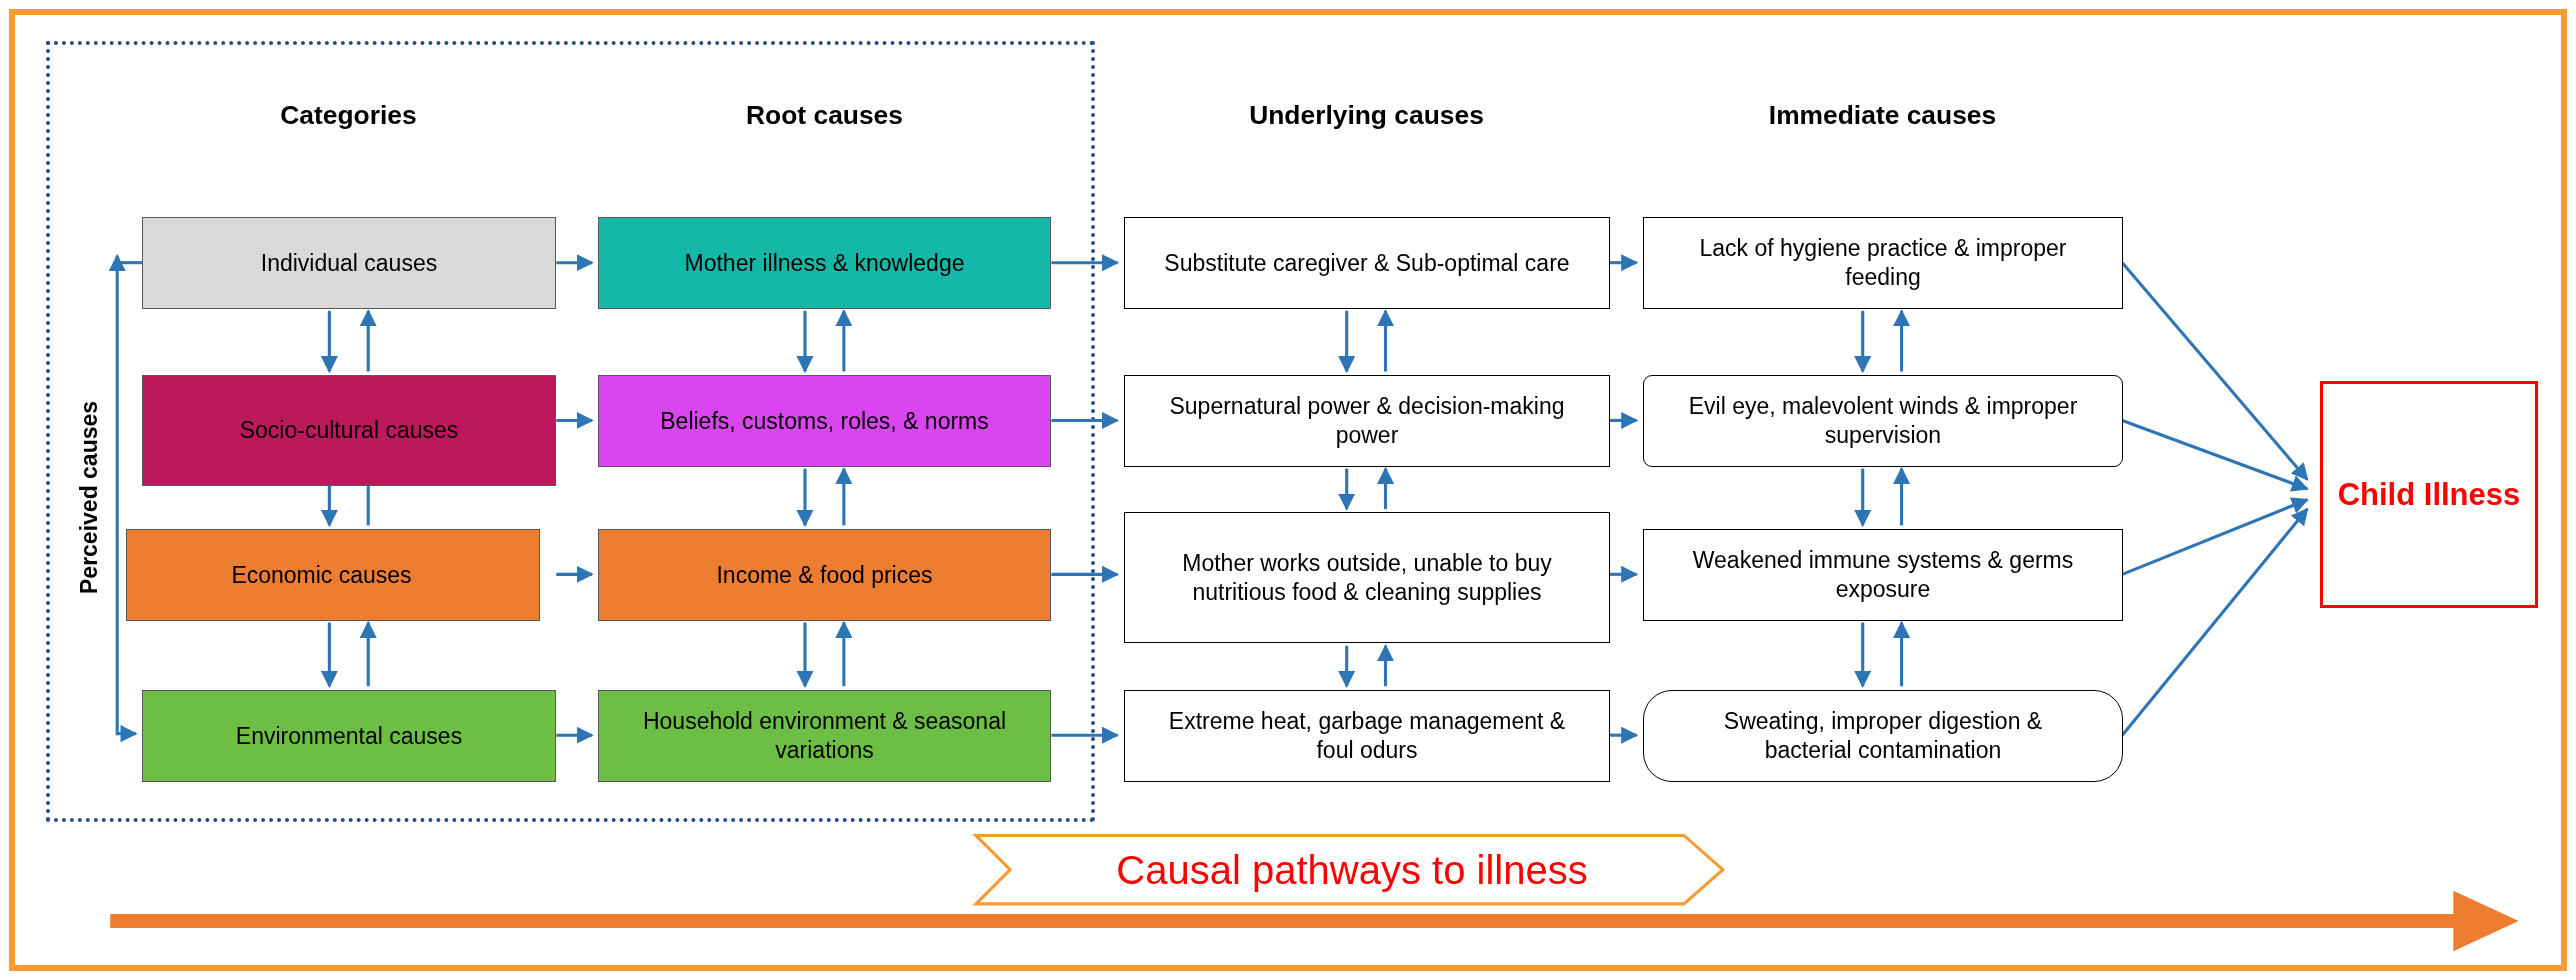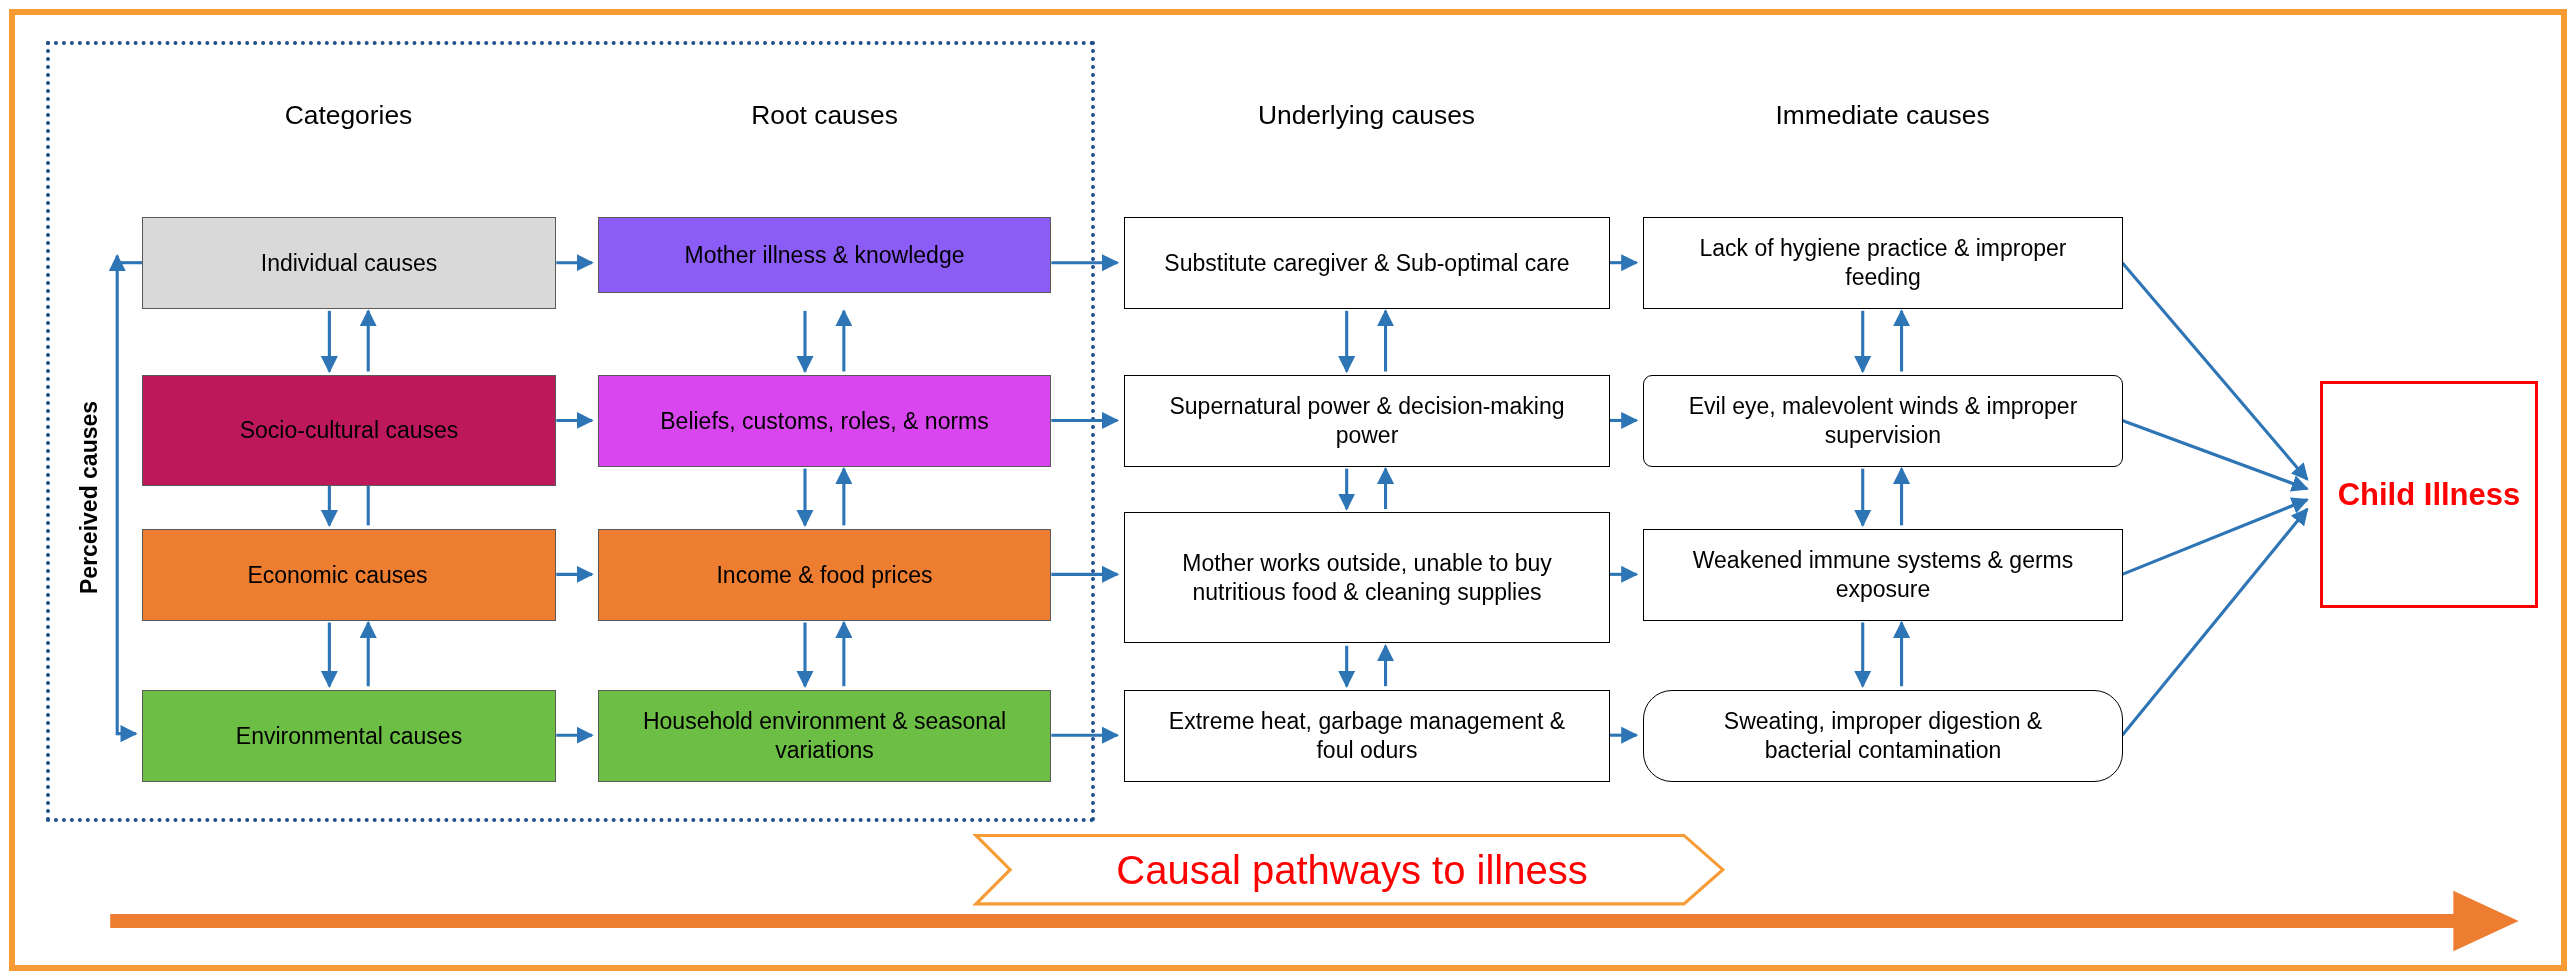--- a/index.html
+++ b/index.html
@@ -34,21 +34,21 @@
   }
   .arrow path { stroke: var(--arrow-blue); stroke-width: 4; fill: none; marker-end: url(#arr); }
   .arrow path.plain { marker-end: none; }
   #arr path { fill: var(--arrow-blue); }
   .banner-shape { fill: #ffffff; stroke: var(--frame-orange); stroke-width: 4; }
   .bottom-arrow { fill: var(--bottom-arrow-orange); }
   .col-header {
     position: absolute;
     width: 389px;
     font-size: 26.4px;
-    font-weight: normal;
+    font-weight: bold;
     text-align: center;
   }
   .node {
     position: absolute;
     box-sizing: border-box;
     display: flex;
     align-items: center;
     justify-content: center;
     text-align: center;
     font-size: 23px;
@@ -177,30 +177,30 @@
   </svg>
 
   <div class="col-header" style="left:154px; top:100px;">Categories</div>
   <div class="col-header" style="left:630px; top:100px;">Root causes</div>
   <div class="col-header" style="left:1172px; top:100px;">Underlying causes</div>
   <div class="col-header" style="left:1688px; top:100px;">Immediate causes</div>
 
   <div class="side-label">Perceived causes</div>
 
   <div class="node" style="left: 142px; top: 217px; width: 414px; height: 92px; background-color: rgb(217, 217, 217);">Individual causes</div>
-  <div class="node" style="left: 598px; top: 217px; width: 453px; height: 76px; background-color: #8b5cf6;">Mother illness &amp; knowledge</div>
+  <div class="node" style="left: 598px; top: 217px; width: 453px; height: 92px; background-color: #14b8a6;">Mother illness &amp; knowledge</div>
   <div class="node white" style="left:1124px; top:217px; width:486px; height:92px;">Substitute caregiver &amp; Sub-optimal care</div>
   <div class="node white" style="left:1643px; top:217px; width:480px; height:92px;">Lack of hygiene practice &amp; improper feeding</div>
 
   <div class="node" style="left: 142px; top: 375px; width: 414px; height: 111px; background-color: #be185d;">Socio-cultural causes</div>
   <div class="node" style="left: 598px; top: 375px; width: 453px; height: 92px; background-color: #d946ef;">Beliefs, customs, roles, &amp; norms</div>
   <div class="node white" style="left:1124px; top:375px; width:486px; height:92px;">Supernatural power &amp; decision-making power</div>
   <div class="node white" style="left:1643px; top:375px; width:480px; height:92px;border-radius:9px;">Evil eye, malevolent winds &amp; improper supervision</div>
 
-  <div class="node" style="left: 142px; top: 529px; width: 414px; height: 92px; background-color: rgb(237, 125, 49); padding-left: 16px;">Economic causes</div>
+  <div class="node" style="left: 126px; top: 529px; width: 414px; height: 92px; background-color: rgb(237, 125, 49); padding-left: 16px;">Economic causes</div>
   <div class="node" style="left: 598px; top: 529px; width: 453px; height: 92px; background-color: rgb(237, 125, 49);">Income &amp; food prices</div>
   <div class="node white" style="left:1124px; top:512px; width:486px; height:131px;">Mother works outside, unable to buy nutritious food &amp; cleaning supplies</div>
   <div class="node white" style="left:1643px; top:529px; width:480px; height:92px;">Weakened immune systems &amp; germs exposure</div>
 
   <div class="node" style="left: 142px; top: 690px; width: 414px; height: 92px; background-color: rgb(108, 190, 69);">Environmental causes</div>
   <div class="node" style="left: 598px; top: 690px; width: 453px; height: 92px; background-color: rgb(108, 190, 69);">Household environment &amp; seasonal variations</div>
   <div class="node white" style="left:1124px; top:690px; width:486px; height:92px;">Extreme heat, garbage management &amp; foul odurs</div>
   <div class="node white" style="left:1643px; top:690px; width:480px; height:92px;border-radius:29px;">Sweating, improper digestion &amp; bacterial contamination</div>
 
   <div class="outcome">Child Illness</div>

